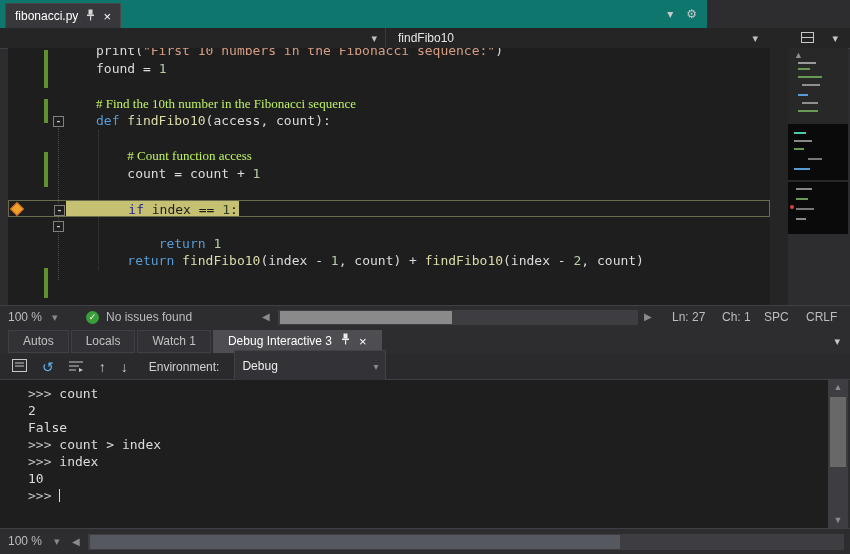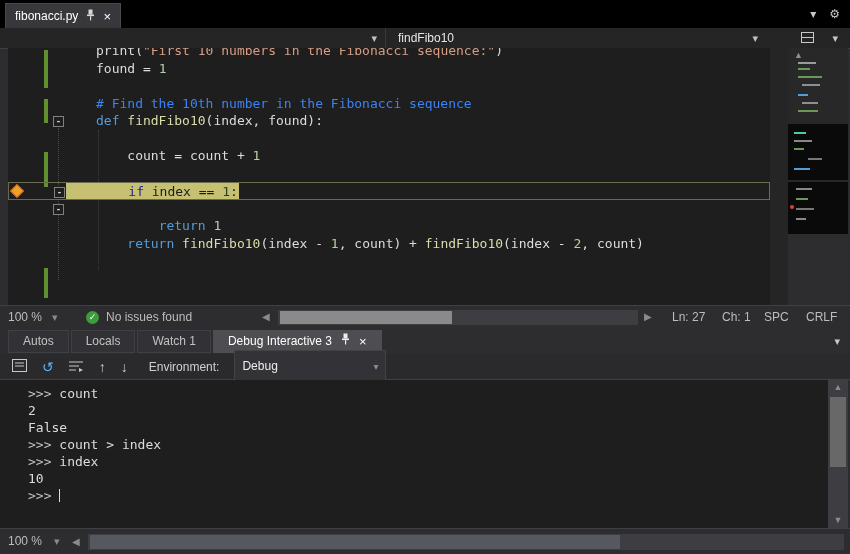--- a/index.html
+++ b/index.html
@@ -2,21 +2,21 @@
 <html><head>
 <meta charset="utf-8">
 <style>
   * { box-sizing: border-box; }
   body {
     margin: 0; width: 850px; height: 554px; position: relative; overflow: hidden;
     background: #2d2d30; font-family: "Liberation Sans", sans-serif;
   }
 
   
-  .titlebar { position: absolute; left: 0; top: 0; width: 850px; height: 28px; background: #000000; }
+  .titlebar { position: absolute; left: 0; top: 0; width: 707px; height: 28px; background: #0f766e; }
   .doc-tab {
     position: absolute; left: 5px; top: 3px; height: 25px; background: #37373c;
     border: 1px solid #48484c; border-bottom: none; display: flex; align-items: center;
     gap: 7px; padding: 0 9px; color: #ffffff; font-size: 12px;
   }
   .title-icons { position: absolute; right: 10px; top: 7px; display: flex; gap: 13px; color: #c8c8c8; font-size: 12px; line-height: 14px; }
   .icon-btn { cursor: default; }
 
   
   .navbar { position: absolute; left: 0; top: 28px; width: 850px; height: 21px; background: #252526; border-bottom: 1px solid #3f3f46; }
@@ -29,21 +29,21 @@
   .editor { position: absolute; left: 8px; top: 48px; width: 762px; height: 257px; background: #1e1e1e; overflow: hidden; }
   #code-lines { position: absolute; left: 0; top: -6px; width: 100%; }
   .line {
     position: relative; height: 17.5px; line-height: 17.5px; white-space: pre;
     font-family: "DejaVu Sans Mono", "Liberation Mono", monospace; font-size: 13px;
     padding-left: 88px;
   }
   .line.current { border: 1px solid #6b6b4e; }
   .hlbox { position: absolute; left: 57px; top: 0; height: 100%; width: 173px; background: #c6c073; }
   .code { position: relative; z-index: 1; }
-  .tok-d { color: #dcdcdc; } .tok-k { color: #569cd6; } .tok-c { color: #3b82f6; }
+  .tok-d { color: #dcdcdc; } .tok-k { color: #569cd6; } .tok-c { color: #bef264; font-family: Liberation Serif, serif; }
   .tok-s { color: #d69d85; } .tok-n { color: #b5cea8; } .tok-f { color: #dcdcaa; }
   .line.current .tok-d { color: #1d1d1d; }
   .line.current .tok-k { color: #1f1f8f; }
   .line.current .tok-n { color: #27421f; }
   .fold {
     position: absolute; left: 45px; top: 4px; width: 11px; height: 11px; z-index: 2;
     border: 1px solid #808080; background: #1e1e1e; color: #cfcfcf;
     font: 700 9px/9px "DejaVu Sans Mono", monospace; text-align: center;
   }
   .bp { position: absolute; left: 3px; top: 3px; width: 10px; height: 10px; background: #eca22a; border: 1px solid #cf5b1d; transform: rotate(45deg); z-index: 2; }
@@ -138,22 +138,23 @@
   <div class="changebar" style="top:51px;height:24px;"></div>
   <div class="changebar" style="top:104px;height:35px;"></div>
   <div class="changebar" style="top:220px;height:30px;"></div>
   <div class="dotline" style="left:50px;top:80px;height:152px;"></div>
   <div class="dotline" style="left:90px;top:82px;height:140px;border-color:#3e3e3e;"></div>
   <div id="code-lines">
       <div class="line"><span class="code"><span class="tok-d">print(</span><span class="tok-s">"First 10 numbers in the Fibonacci sequence:"</span><span class="tok-d">)</span></span></div>
       <div class="line"><span class="code"><span class="tok-d">found = </span><span class="tok-n">1</span></span></div>
       <div class="line"><span class="code"></span></div>
       <div class="line"><span class="code"><span class="tok-c"># Find the 10th number in the Fibonacci sequence</span></span></div>
-      <div class="line"><span class="fold">-</span><span class="code"><span class="tok-k">def</span><span class="tok-d"> </span><span class="tok-f">findFibo10</span><span class="tok-d">(index, found):</span></span></div>
+      <div class="line"><span class="fold">-</span><span class="code"><span class="tok-k">def</span><span class="tok-d"> </span><span class="tok-f">findFibo10</span><span class="tok-d">(access, count):</span></span></div>
       <div class="line"><span class="code"></span></div>
+      <div class="line"><span class="code"><span class="tok-d">    </span><span class="tok-c"># Count function access</span></span></div>
       <div class="line"><span class="code"><span class="tok-d">    count = count + </span><span class="tok-n">1</span></span></div>
       <div class="line"><span class="code"></span></div>
       <div class="line current"><span class="hlbox"></span><span class="bp"></span><span class="fold">-</span><span class="code"><span class="tok-d">    </span><span class="tok-k">if</span><span class="tok-d"> index == </span><span class="tok-n">1</span><span class="tok-d">:</span></span></div>
       <div class="line"><span class="fold">-</span></div>
       <div class="line"><span class="code"><span class="tok-d">        </span><span class="tok-k">return</span><span class="tok-d"> </span><span class="tok-n">1</span></span></div>
       <div class="line"><span class="code"><span class="tok-d">    </span><span class="tok-k">return</span><span class="tok-d"> </span><span class="tok-f">findFibo10</span><span class="tok-d">(index - </span><span class="tok-n">1</span><span class="tok-d">, count) + </span><span class="tok-f">findFibo10</span><span class="tok-d">(index - </span><span class="tok-n">2</span><span class="tok-d">, count)</span></span></div>
     </div>
 </div>
 
 <div class="mini-gap"></div>

